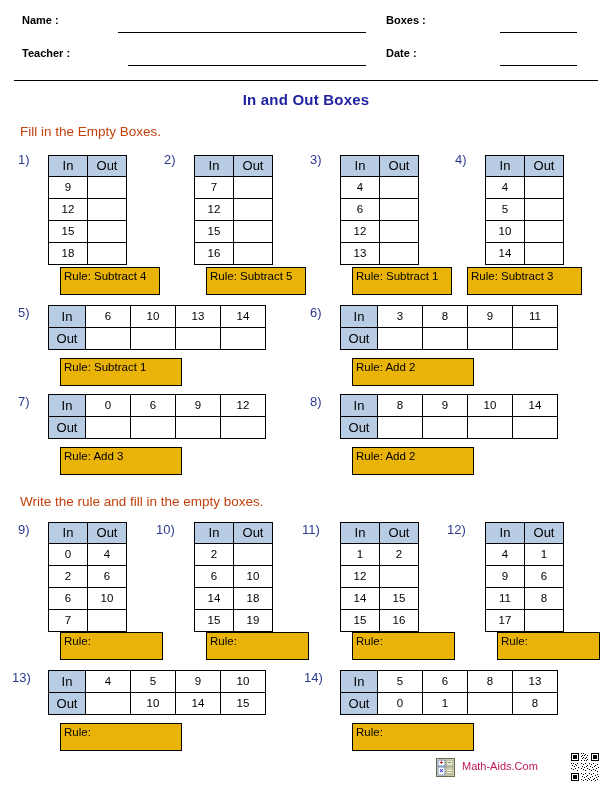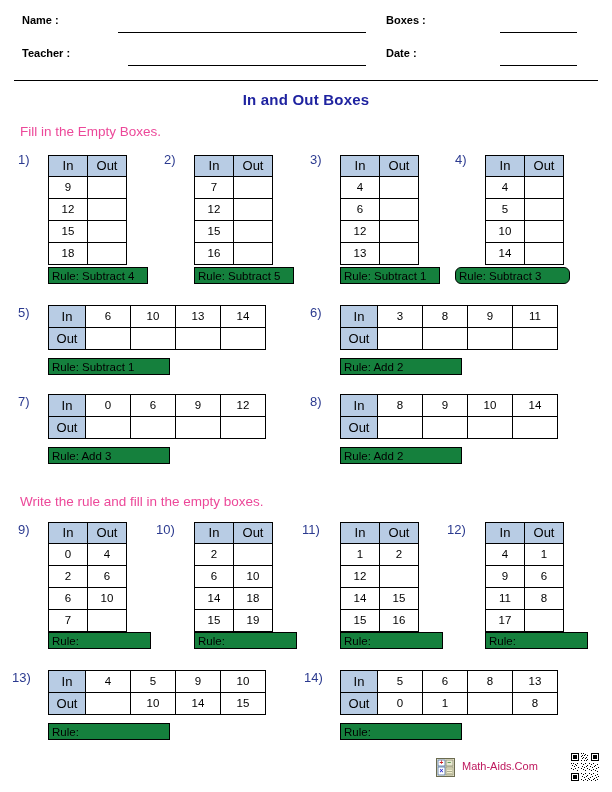--- a/index.html
+++ b/index.html
@@ -53,21 +53,21 @@
     font-size: 15px;
     font-weight: bold;
     color: #1f23a0;
     letter-spacing: 0.2px;
   }
 
   
   .section-instr {
     position: absolute;
     font-size: 13.5px;
-    color: #ec4899;
+    color: #c2410c;
     white-space: nowrap;
   }
 
   
   .prob-num {
     position: absolute;
     font-size: 13px;
     color: #2b3a8f;
     white-space: nowrap;
   }
@@ -99,28 +99,29 @@
   table.vtab td.hd { height: 20px; line-height: 20px; }
 
   
   table.htab td.hd { width: 36px; }
   table.htab td.val { width: 44px; }
 
   
   .rule-box {
     position: absolute;
     border: 1px solid #000;
-    background: #15803d;
+    background: #eab308;
     font-size: 11.5px;
-    height: 17px;
+    height: 28px;
     line-height: 17px;
     padding-left: 3px;
     box-sizing: border-box;
     white-space: nowrap;
     color: #000;
+    margin-left: 12px;
   }
 
   
   .footer-logo {
     position: absolute;
     left: 436px;
     top: 758px;
     width: 19px;
     height: 19px;
   }
@@ -262,21 +263,21 @@
   <tr>
     <td>10</td>
     <td></td>
   </tr>
   <tr>
     <td>14</td>
     <td></td>
   </tr>
 </tbody>
   </table>
-<div class="rule-box" style="left:455px; top:267px; width:115px;border-radius:6px;">Rule: Subtract 3</div>
+<div class="rule-box" style="left:455px; top:267px; width:115px;">Rule: Subtract 3</div>
 
 <div class="prob-num" style="left:18px; top:305px;">5)</div>
 <table class="io htab" style="left:48px; top:305px;">
   <tbody>
       <tr>
     <td class="hd">In</td>
     <td class="val">6</td>
     <td class="val">10</td>
     <td class="val">13</td>
     <td class="val">14</td>

